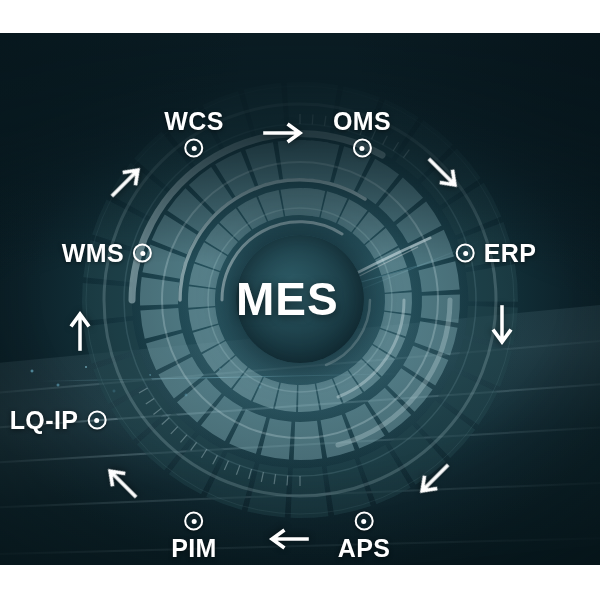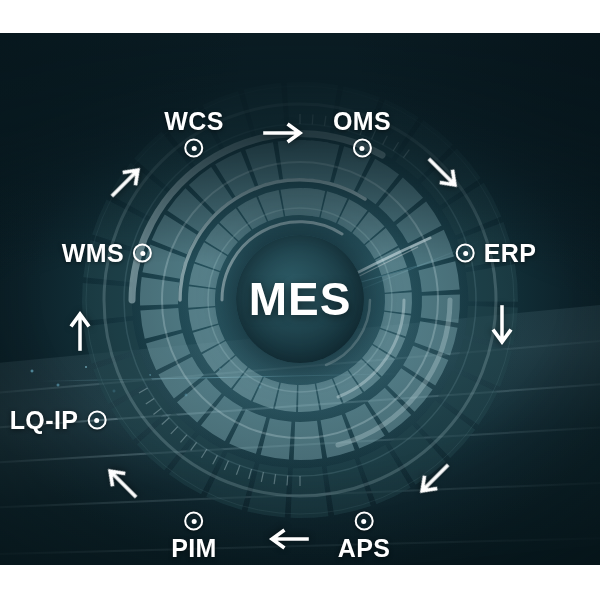--- a/index.html
+++ b/index.html
@@ -86,21 +86,21 @@
     width:5px;height:5px;border-radius:50%;background:#ffffff;
   }
   .node.stack{display:flex;flex-direction:column;align-items:center;gap:5px;}
   .node.row{display:flex;flex-direction:row;align-items:center;gap:9px;}
 
   .center-hub{
     position:absolute;left:50%;top:50%;transform:translate(-50%,-50%);
     width:128px;height:128px;border-radius:50%;
     background:radial-gradient(circle at 42% 36%, #2c5964 0%, #20454f 45%, #15333c 78%, #102a33 100%);
     box-shadow:0 0 26px 10px rgba(10,30,38,.55), inset 0 0 30px rgba(5,18,24,.5);
-    display:flex;align-items:center;justify-content:center;
+    display:flex;align-items:center;
   }
   .center-hub .mes{
     color:#ffffff;font-weight:700;font-size:46px;letter-spacing:1px;
     text-shadow:0 2px 8px rgba(0,0,0,.5);
   }
 
   .arrow{position:absolute;transform-origin:center;}
   .arrow svg{display:block;filter:drop-shadow(0 1px 3px rgba(0,0,0,.5));}
 </style>
 </head>

